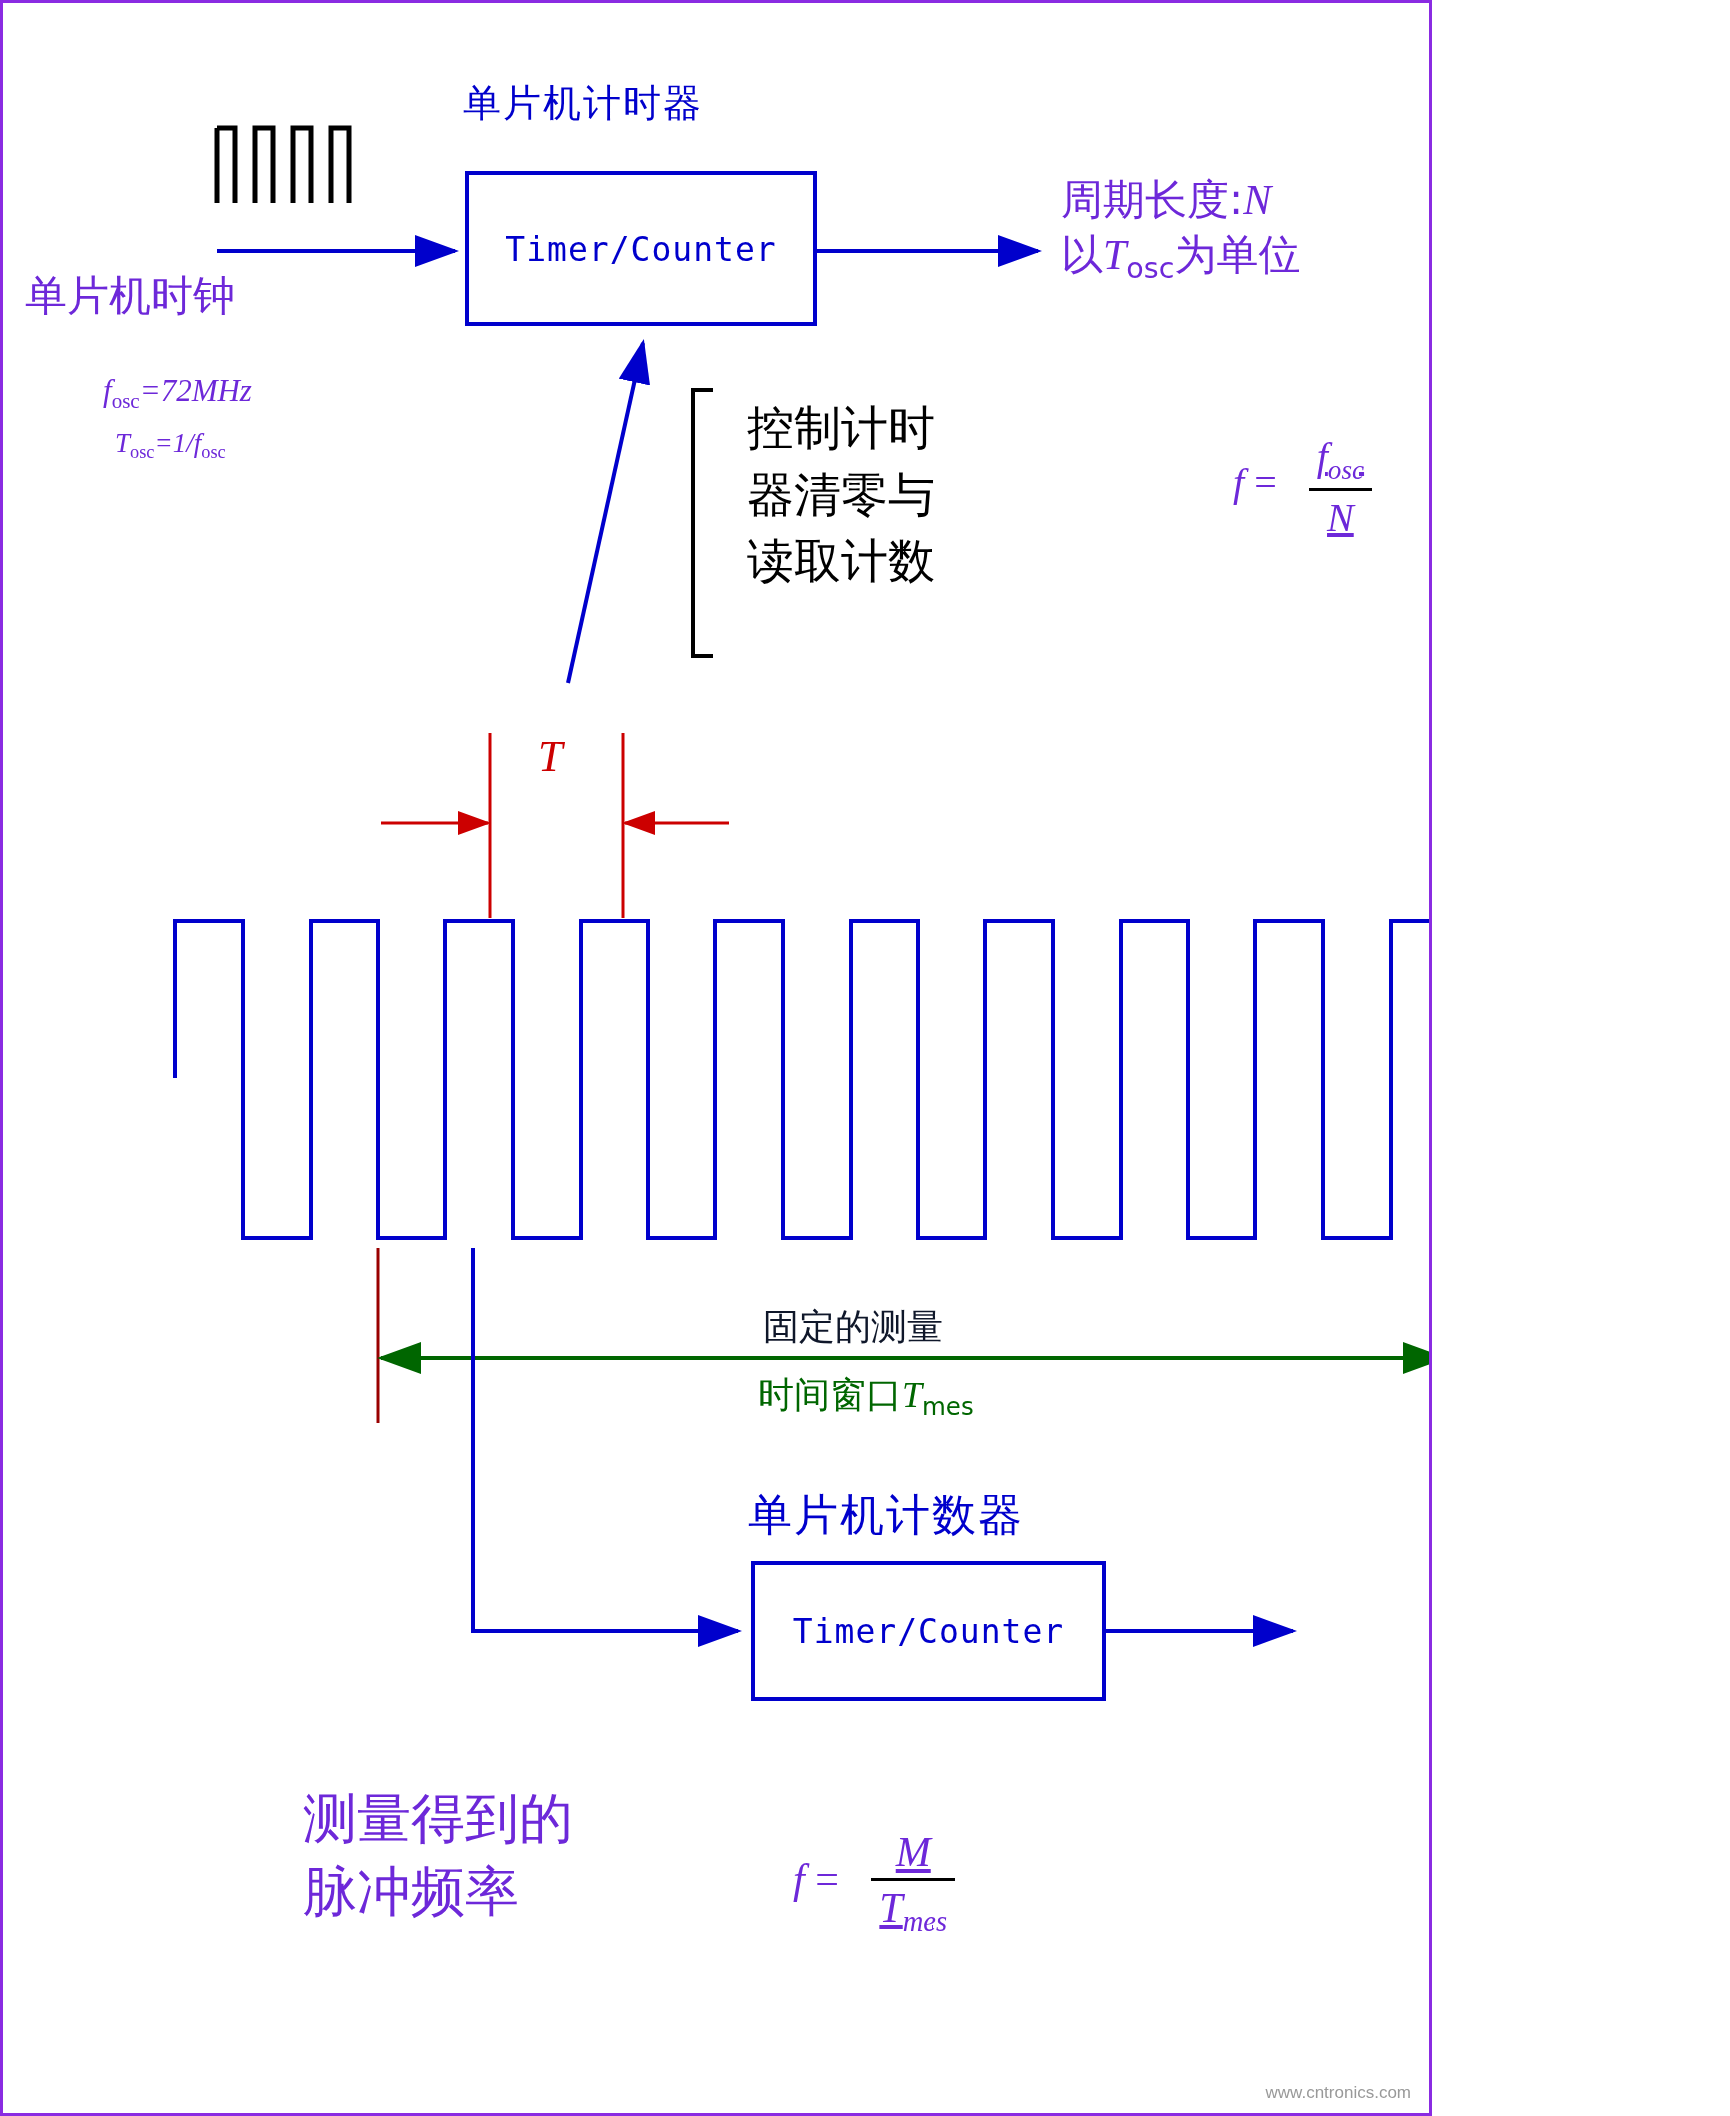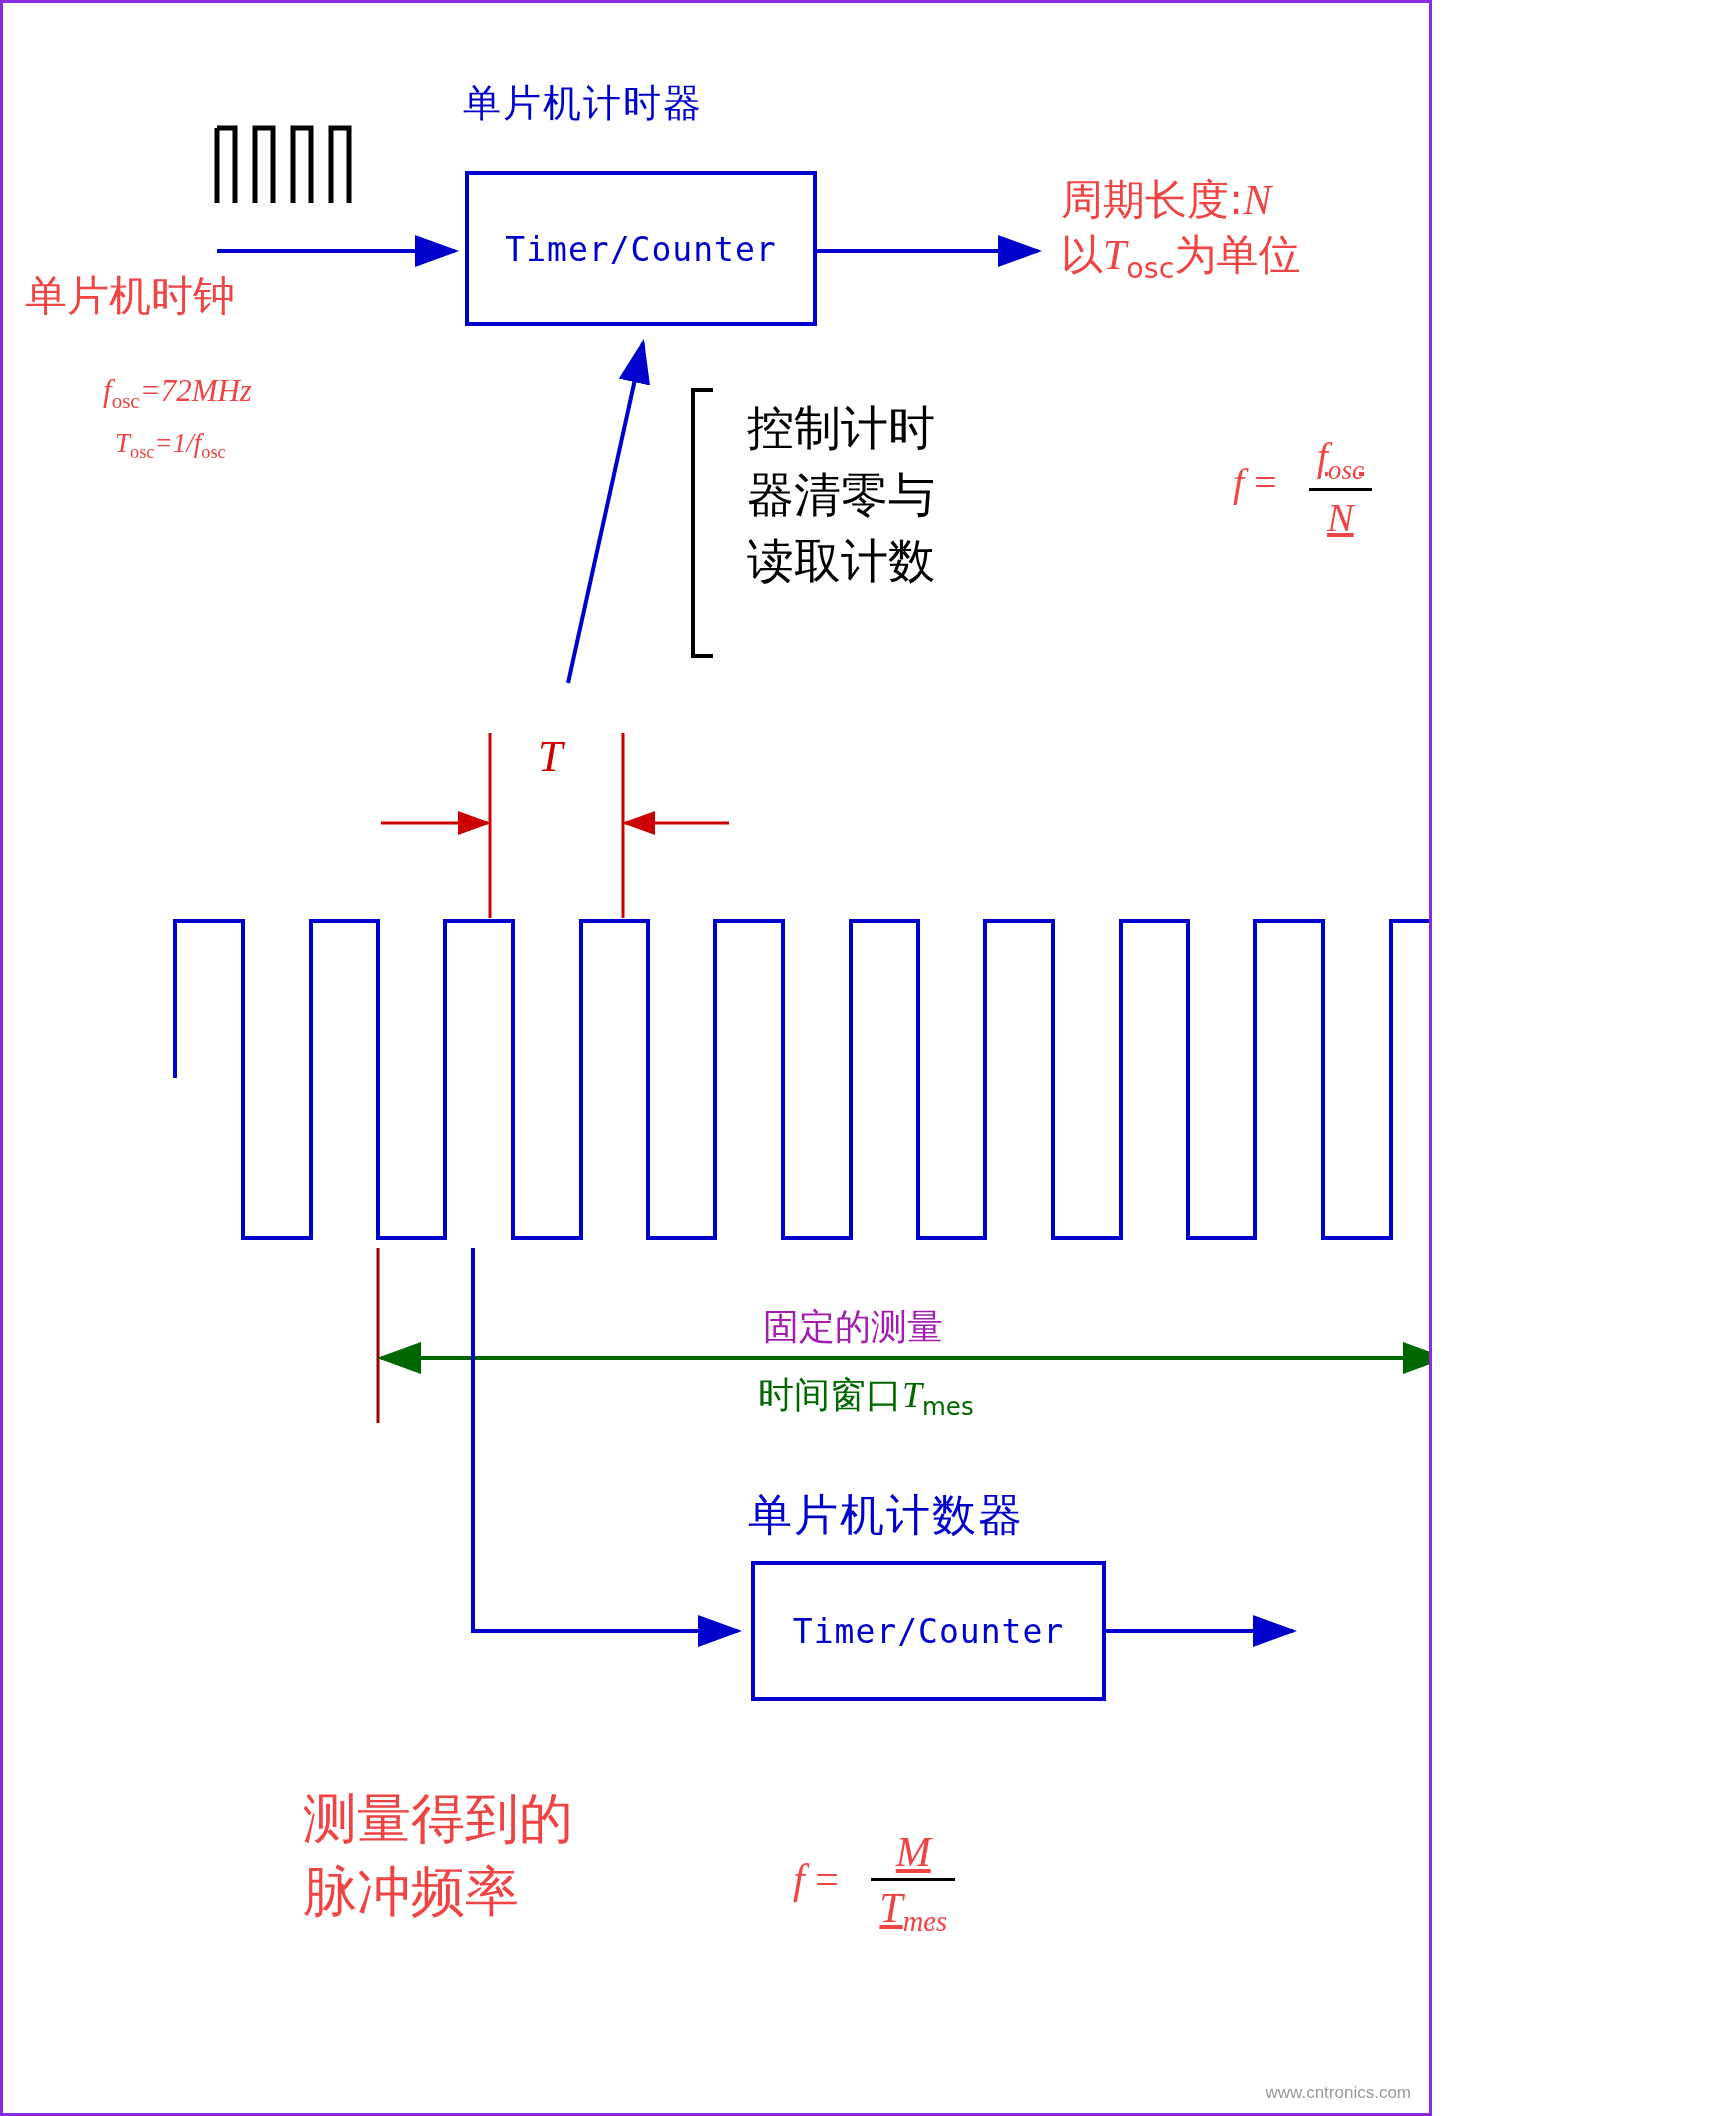--- a/index.html
+++ b/index.html
@@ -14,21 +14,21 @@
     position: relative;
     width: 1432px;
     height: 2116px;
     background: #ffffff;
     border: 3px solid #8a2be2;
     box-sizing: border-box;
     overflow: hidden;
   }
   .abs { position: absolute; }
   .blue { color: #0000cc; }
-  .black { color: #ef4444; }
+  .black { color: #6d28d9; }
   .green { color: #006600; }
 
   .cjk { font-family: "DejaVu Sans", sans-serif; }
   .mono { font-family: "DejaVu Sans Mono", monospace; }
 
   
   #title-timer {
     left: 460px; top: 75px;
     font-size: 38px;
     letter-spacing: 2px;
@@ -101,21 +101,21 @@
     font-family: "Liberation Serif", serif;
   }
   #t-method {
     left: 778px; top: 740px;
     font-size: 50px;
     letter-spacing: 2px;
   }
   #window-text-1 {
     left: 760px; top: 1300px;
     font-size: 36px;
-    color: #a21caf;
+    color: #0f172a;
     text-align: right;
   }
   #window-text-2 {
     left: 755px; top: 1368px;
     font-size: 36px;
     color: #006600;
   }
   #counter-title {
     left: 745px; top: 1483px;
     font-size: 44px;

